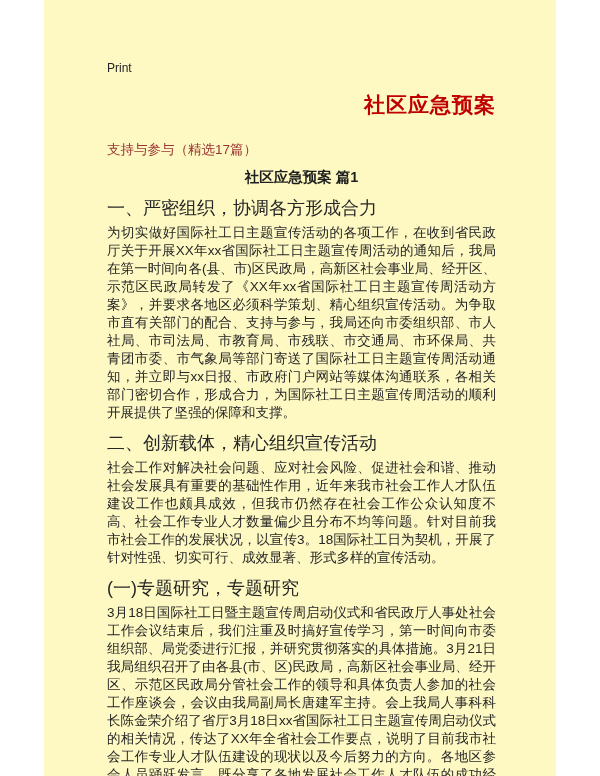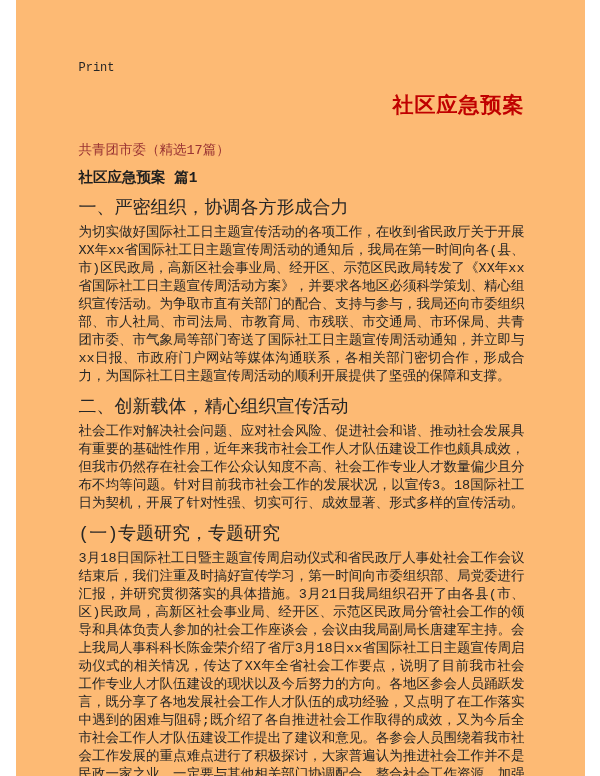--- a/index.html
+++ b/index.html
@@ -1,23 +1,23 @@
 <!DOCTYPE html>
 <html><head>
 <meta charset="utf-8">
 <style>
   html, body { margin: 0; padding: 0; background: #ffffff; }
   .page {
     position: relative;
-    width: 569px;
+    width: 512px;
     height: 776px;
     margin: 0 auto;
-    background: #fdba74;
+    background: #fef9c3;
     overflow: hidden;
-    font-family: Liberation Mono, monospace;
+    font-family: Liberation Sans, sans-serif;
     color: #262626;
     box-sizing: border-box;
     padding: 58px 60px 0 63px;
   }
   .print-link {
     display: inline-block;
     font-size: 12px;
     color: #262626;
     text-decoration: none;
     margin: 0 0 10px 0;
@@ -34,20 +34,21 @@
   .doc-subtitle {
     font-size: 13.5px;
     color: #993333;
     margin: 0 0 9px 0;
   }
   .section-title {
     font-size: 14.5px;
     font-weight: bold;
     color: #1f1f1f;
     margin: 0 0 12px 0;
+    text-align: center;
   }
   .block-heading {
     font-size: 18px;
     color: #262626;
     margin: 0 0 7px 0;
     line-height: 18px;
   }
   .block-para {
     font-size: 13.5px;
     color: #262626;
@@ -58,21 +59,21 @@
 </style>
 </head>
 <body>
 
 <div class="page">
 
   <a class="print-link">Print</a>
 
   <h1 class="doc-title">社区应急预案</h1>
 
-  <p class="doc-subtitle">共青团市委（精选17篇）</p>
+  <p class="doc-subtitle">支持与参与（精选17篇）</p>
 
   <h2 class="section-title">社区应急预案 篇1</h2>
 
   <p class="block-heading">一、严密组织，协调各方形成合力</p>
 
   <p class="block-para">为切实做好国际社工日主题宣传活动的各项工作，在收到省民政厅关于开展XX年xx省国际社工日主题宣传周活动的通知后，我局在第一时间向各(县、市)区民政局，高新区社会事业局、经开区、示范区民政局转发了《XX年xx省国际社工日主题宣传周活动方案》，并要求各地区必须科学策划、精心组织宣传活动。为争取市直有关部门的配合、支持与参与，我局还向市委组织部、市人社局、市司法局、市教育局、市残联、市交通局、市环保局、共青团市委、市气象局等部门寄送了国际社工日主题宣传周活动通知，并立即与xx日报、市政府门户网站等媒体沟通联系，各相关部门密切合作，形成合力，为国际社工日主题宣传周活动的顺利开展提供了坚强的保障和支撑。</p>
 
   <p class="block-heading">二、创新载体，精心组织宣传活动</p>
 
   <p class="block-para">社会工作对解决社会问题、应对社会风险、促进社会和谐、推动社会发展具有重要的基础性作用，近年来我市社会工作人才队伍建设工作也颇具成效，但我市仍然存在社会工作公众认知度不高、社会工作专业人才数量偏少且分布不均等问题。针对目前我市社会工作的发展状况，以宣传3。18国际社工日为契机，开展了针对性强、切实可行、成效显著、形式多样的宣传活动。</p>

